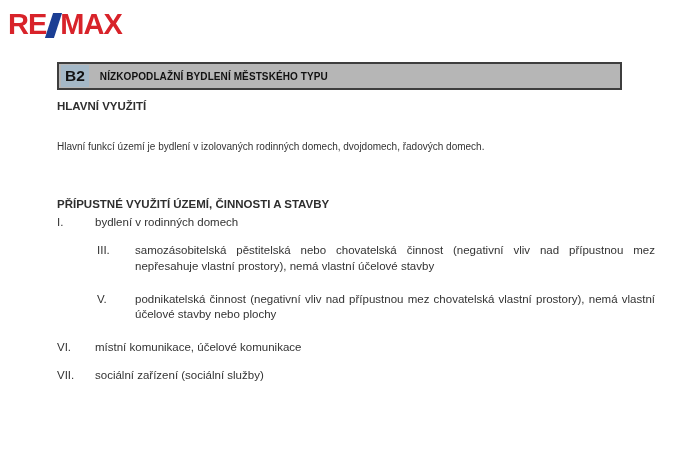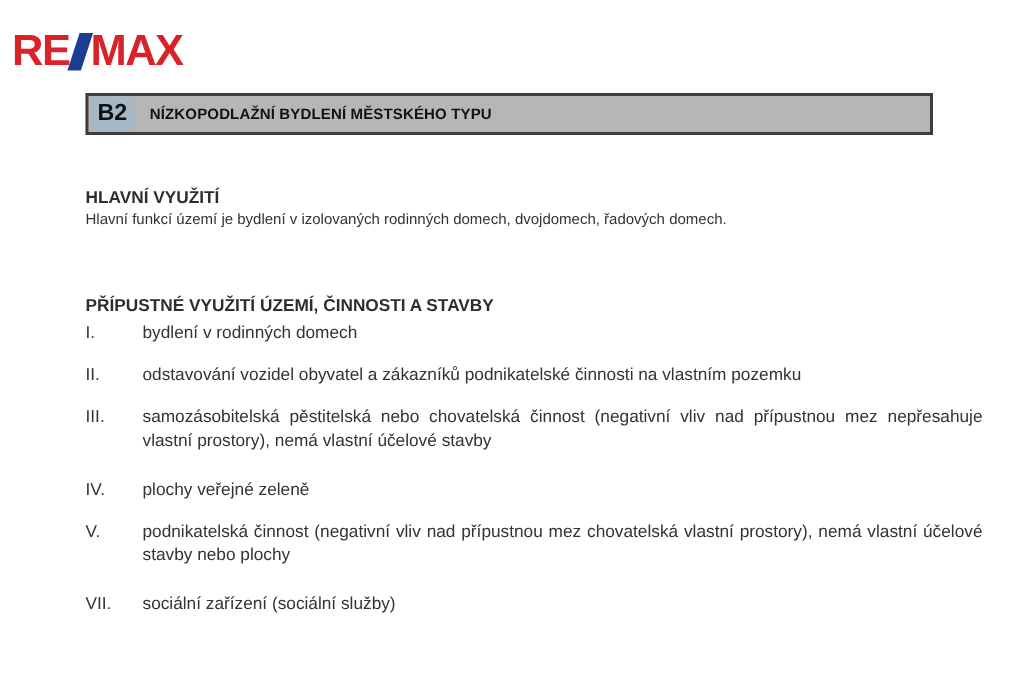--- a/index.html
+++ b/index.html
@@ -3,21 +3,21 @@
 <meta charset="utf-8">
 <style>
   * { margin: 0; padding: 0; box-sizing: border-box; }
   html, body { width: 684px; height: 457px; background: #ffffff; overflow: hidden; }
   body { font-family: "Liberation Sans", sans-serif; color: #333333; }
 
   .page { position: relative; width: 684px; height: 457px; background: #ffffff; }
 
   
   .logo {
-    position: absolute; left: 8px; top: 21px;
+    position: absolute; left: 8px; top: 11px;
     font-size: 29px; font-weight: bold; letter-spacing: -1px;
     line-height: 27px; white-space: nowrap;
   }
   .logo .re, .logo .max { color: #d8232a; }
   .logo .slash {
     display: inline-block; width: 9px; height: 25px;
     background: #1b3e94; transform: skewX(-18deg);
     margin: 0 2px 0 3px; vertical-align: -4px;
   }
 
@@ -37,39 +37,39 @@
   .banner .title {
     color: #111111; font-size: 10px; font-weight: bold;
     margin-left: 11px; white-space: nowrap; letter-spacing: 0.1px;
   }
 
   .heading {
     position: absolute; left: 57px;
     font-size: 11.5px; font-weight: bold; color: #2e2e2e;
     white-space: nowrap;
   }
-  .heading.main-use { top: 126px; }
+  .heading.main-use { top: 100px; }
   .heading.permitted { top: 198px; }
 
   .paragraph {
     position: absolute; left: 57px; top: 139px;
     width: 565px; font-size: 10px; line-height: 15px; color: #333333;
     white-space: nowrap;
   }
 
   
   .list {
     position: absolute; left: 57px; top: 215px; width: 598px;
     font-size: 11.5px; line-height: 15.5px; color: #333333;
   }
   .list .item { display: flex; margin-bottom: 12.5px; }
   .list .item .num { width: 38px; flex-shrink: 0; }
   .list .item .txt { flex: 1; }
   .list .item.justify .txt { text-align: justify; }
-  .list .item.gap-lg { margin-bottom: 17.5px; }
+  .list .item.gap-lg { margin-bottom: 17.5px; margin-left: 40px; }
 </style>
 </head>
 <body>
 
 <div class="page">
 
   <div class="logo">
     <span class="re">RE</span><span class="slash"></span><span class="max">MAX</span>
   </div>
 
@@ -81,35 +81,31 @@
   <div class="heading main-use">HLAVNÍ VYUŽITÍ</div>
   <div class="paragraph">Hlavní funkcí území je bydlení v izolovaných rodinných domech, dvojdomech, řadových domech.</div>
 
   <div class="heading permitted">PŘÍPUSTNÉ VYUŽITÍ ÚZEMÍ, ČINNOSTI A STAVBY</div>
 
   <div class="list">
     <div class="item">
       <span class="num">I.</span>
       <span class="txt">bydlení v rodinných domech</span>
     </div>
-    <div class="item">
-      <span class="num">II.</span>
-      <span class="txt">odstavování vozidel obyvatel a zákazníků podnikatelské činnosti na vlastním pozemku</span>
-    </div>
     <div class="item justify gap-lg">
       <span class="num">III.</span>
       <span class="txt">samozásobitelská pěstitelská nebo chovatelská činnost (negativní vliv nad přípustnou mez nepřesahuje vlastní prostory), nemá vlastní účelové stavby</span>
     </div>
-    <div class="item">
-      <span class="num">IV.</span>
-      <span class="txt">plochy veřejné zeleně</span>
-    </div>
     <div class="item justify gap-lg">
       <span class="num">V.</span>
       <span class="txt">podnikatelská činnost (negativní vliv nad přípustnou mez chovatelská vlastní prostory), nemá vlastní účelové stavby nebo plochy</span>
+    </div>
+    <div class="item">
+      <span class="num">VI.</span>
+      <span class="txt">místní komunikace, účelové komunikace</span>
     </div>
     <div class="item">
       <span class="num">VII.</span>
       <span class="txt">sociální zařízení (sociální služby)</span>
     </div>
   </div>
 
 </div>
 
 </body></html>

